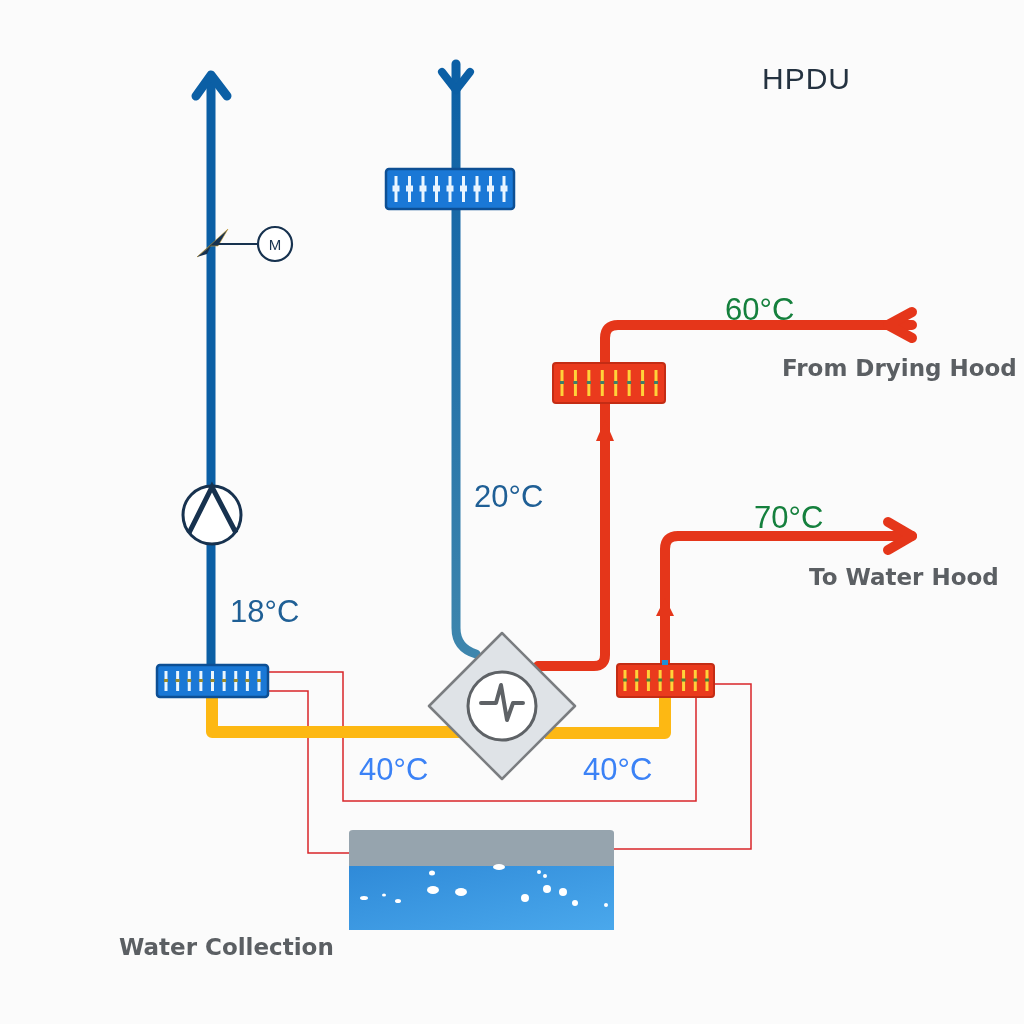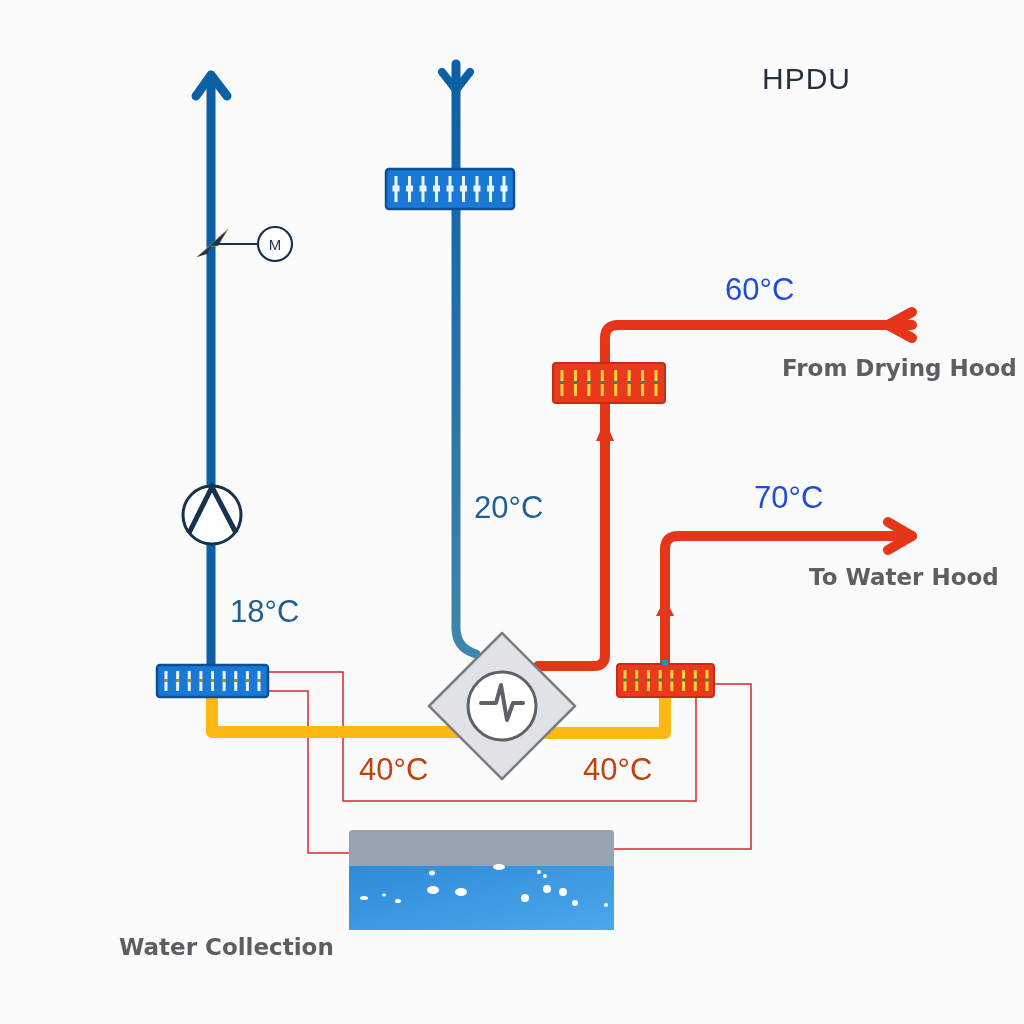--- a/index.html
+++ b/index.html
@@ -2,22 +2,22 @@
 <html><head>
 <meta charset="utf-8">
 <style>
   html, body { margin: 0; padding: 0; background: #fbfbfb; }
   body { width: 1024px; height: 1024px; position: relative; overflow: hidden; font-family: "Liberation Sans", "DejaVu Sans", sans-serif; }
   #diagram { position: absolute; left: 0; top: 0; width: 1024px; height: 1024px; }
   .lbl { position: absolute; white-space: nowrap; }
   .title { left: 762px; top: 62px; font-size: 30px; font-weight: normal; color: #243240; letter-spacing: 1px; }
   .temp { font-size: 31px; font-weight: normal; }
   .t-blue { color: #1f5f95; }
-  .t-red { color: #1d4ed8; }
-  .t-yellow { color: #c2410c; }
+  .t-red { color: #15803d; margin-top: 20px; }
+  .t-yellow { color: #3b82f6; }
   .caption { font-size: 23px; color: #5b5f63; font-family: "DejaVu Sans", sans-serif; font-weight: bold; }
 </style>
 </head>
 <body>
 
 <svg id="diagram" viewBox="0 0 1024 1024" xmlns="http://www.w3.org/2000/svg">
   <defs>
     <linearGradient id="coldGrad" x1="0" y1="0" x2="0" y2="1">
       <stop offset="0" stop-color="#0b5fa5"></stop>
       <stop offset="1" stop-color="#3e86ad"></stop>
@@ -192,21 +192,21 @@
         <ellipse cx="606" cy="905" rx="2" ry="2"></ellipse>
         <ellipse cx="539" cy="872" rx="2" ry="2"></ellipse>
         <ellipse cx="545" cy="876" rx="2" ry="2"></ellipse>
       </g>
   </g>
 </svg>
 
 <div class="lbl title">HPDU</div>
 
 <div class="lbl temp t-blue" style="left:230px; top:594px;">18°C</div>
-<div class="lbl temp t-blue" style="left:474px; top:490px;">20°C</div>
+<div class="lbl temp t-blue" style="left:474px; top:479px;">20°C</div>
 <div class="lbl temp t-red" style="left:725px; top:272px;">60°C</div>
 <div class="lbl temp t-red" style="left:754px; top:480px;">70°C</div>
 <div class="lbl temp t-yellow" style="left:359px; top:752px;">40°C</div>
 <div class="lbl temp t-yellow" style="left:583px; top:752px;">40°C</div>
 
 <div class="lbl caption" style="left:782px; top:355px;">From Drying Hood</div>
 <div class="lbl caption" style="left:809px; top:564px;">To Water Hood</div>
 <div class="lbl caption" style="left:119px; top:934px;">Water Collection</div>
 
 </body></html>

